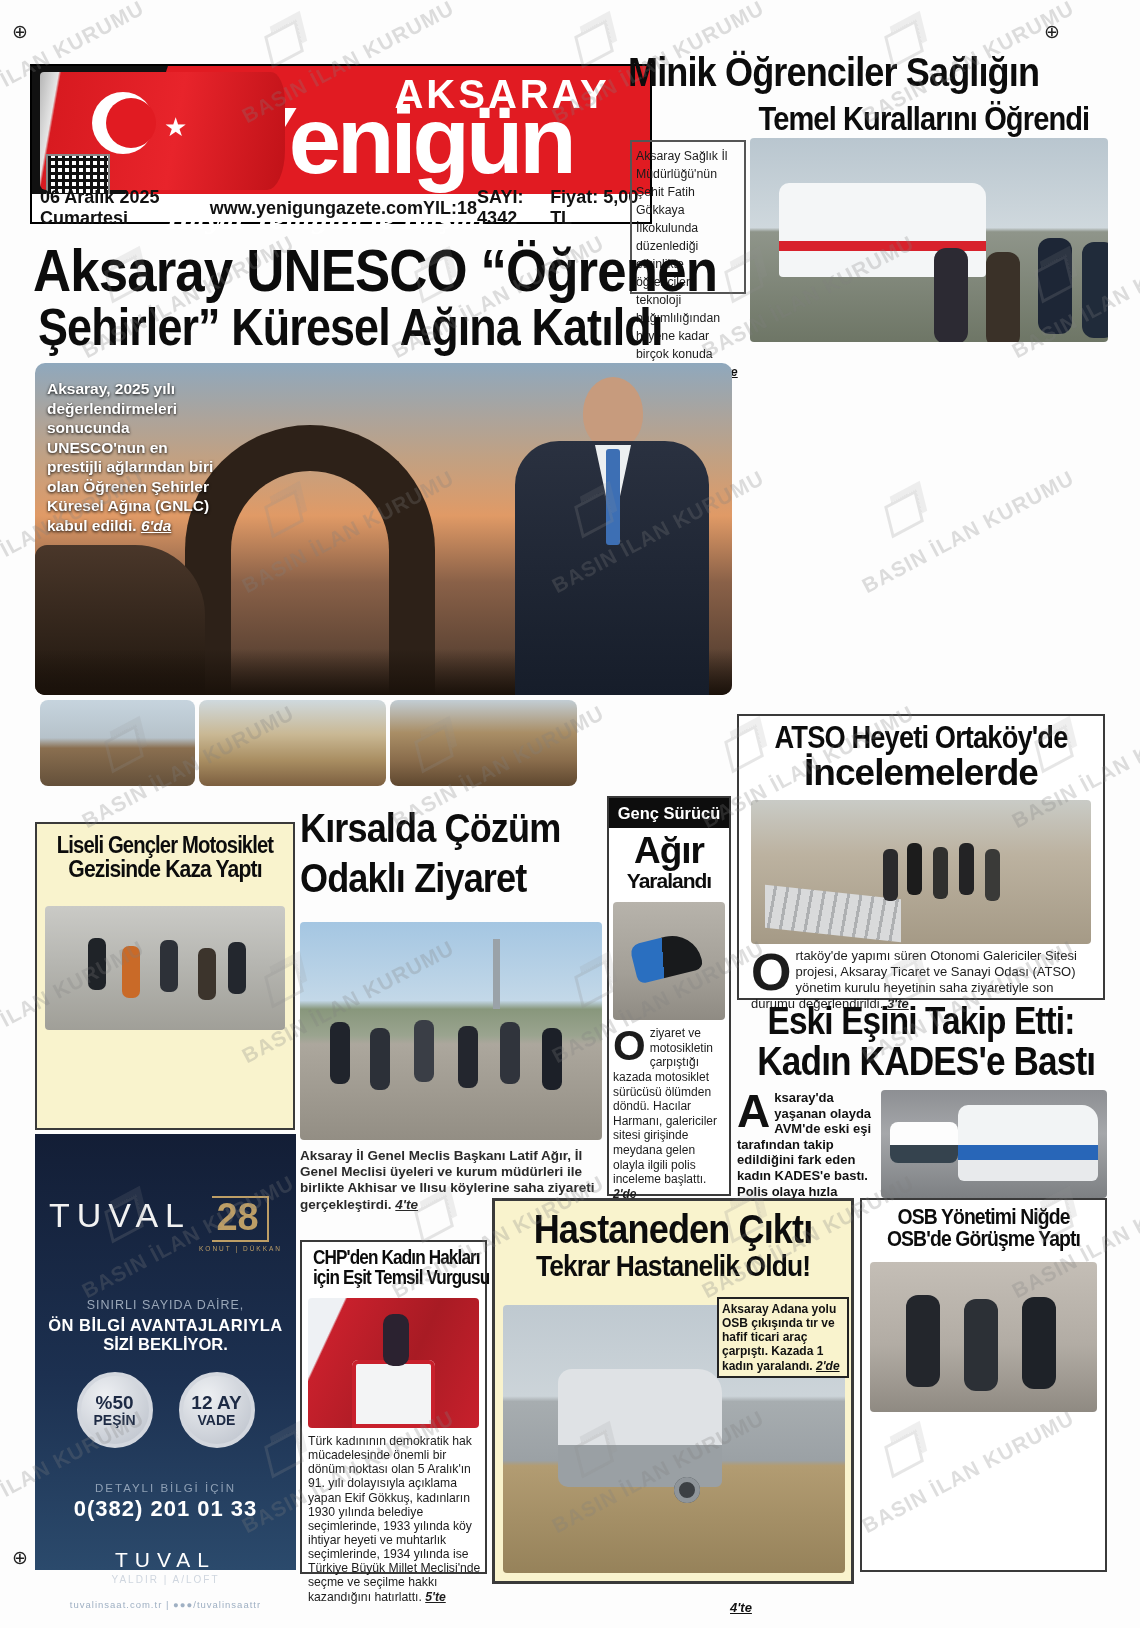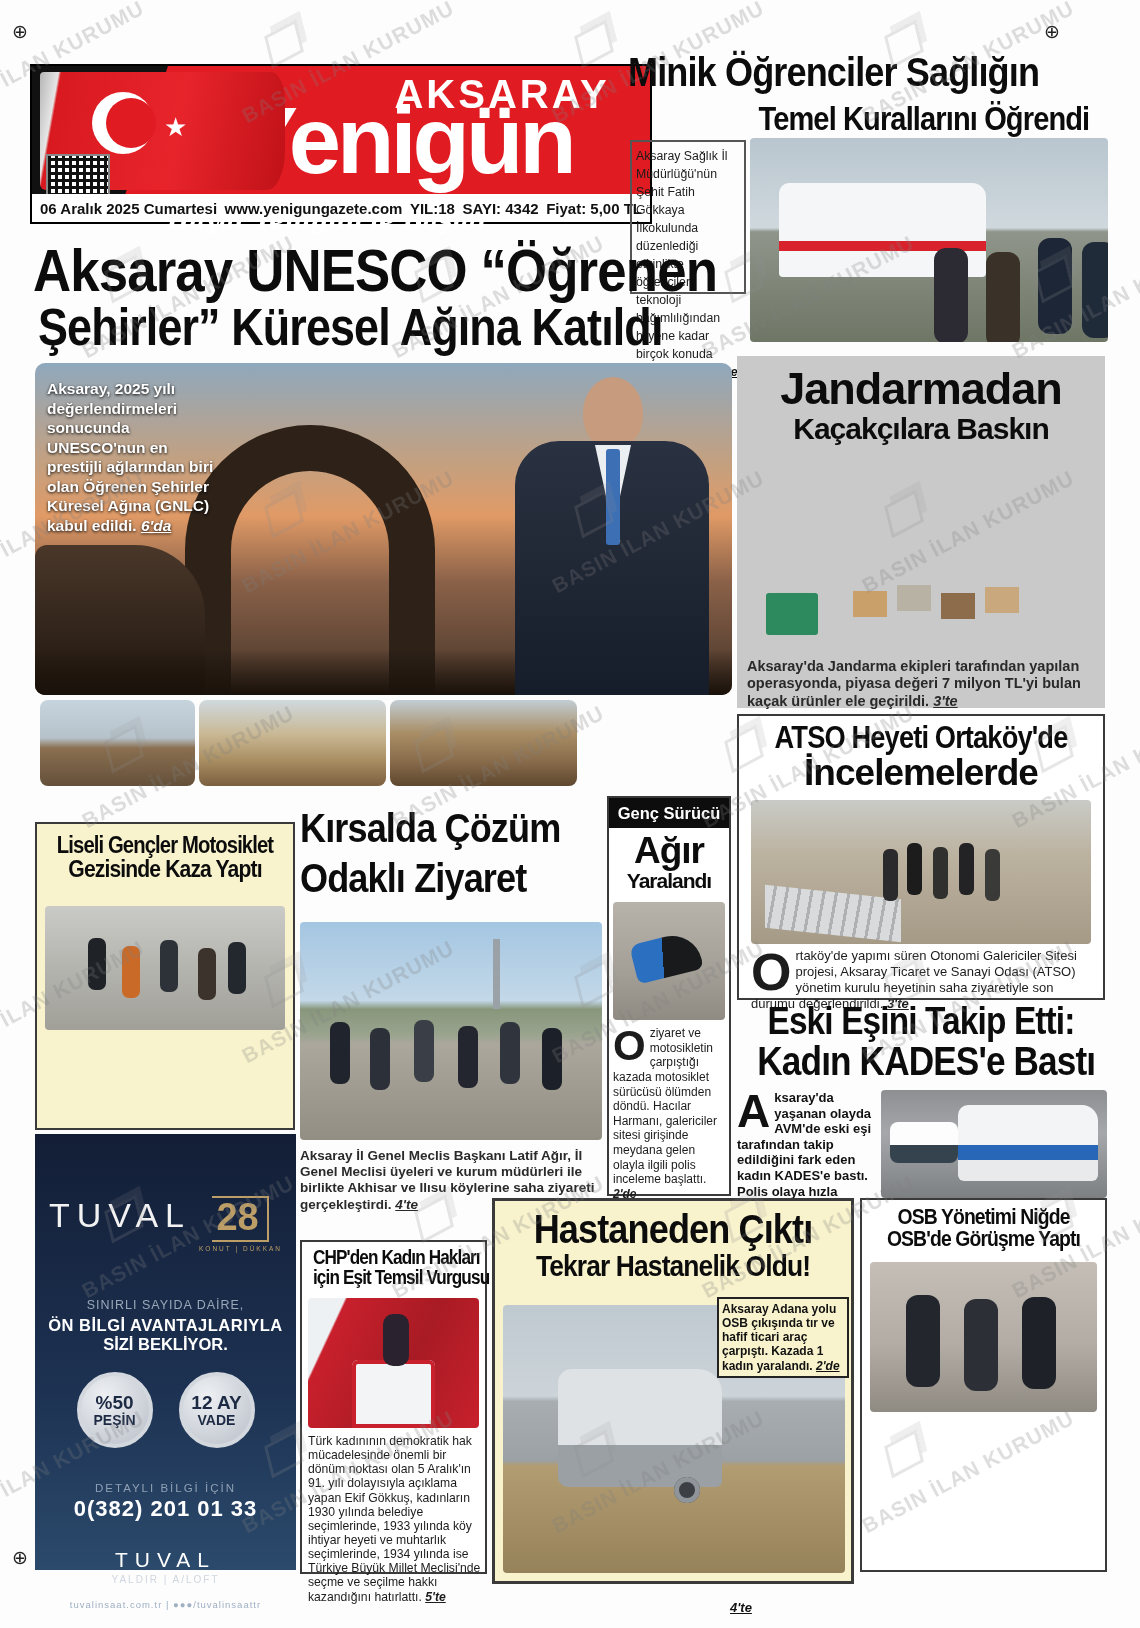--- a/index.html
+++ b/index.html
@@ -37,21 +37,21 @@
          background-image:repeating-linear-gradient(0deg,#111 0 3px,transparent 3px 7px),
                           repeating-linear-gradient(90deg,#111 0 3px,#fff 3px 7px);}
   .mh-top{position:absolute;left:305px;top:6px;width:330px;text-align:center;color:#fff;
           font-size:40px;font-weight:bold;letter-spacing:3px;}
   .mh-main{position:absolute;left:98px;top:28px;width:548px;text-align:center;color:#fff;
            font-size:94px;font-weight:bold;letter-spacing:-4px;line-height:1;}
   .mh-slogan{position:absolute;left:135px;top:140px;width:340px;color:#fff;
              font-family:"DejaVu Serif",serif;font-style:italic;font-weight:bold;font-size:24px;}
   .mh-strip{position:absolute;left:0;bottom:0;width:100%;height:28px;background:#fff;color:#111;
             display:flex;align-items:center;justify-content:space-between;padding:0 8px;
-            font-size:15px;font-weight:bold;}
+            font-size:18px;font-weight:bold;}
   
   .photo{position:absolute;overflow:hidden;border-radius:4px;}
   .ph-ambulance{background:linear-gradient(180deg,#b9c6cf 0%,#cfd8dd 44%,#8f958a 46%,#6e7666 100%);}
   .ph-ambulance::before{content:"";position:absolute;left:8%;top:22%;width:58%;height:46%;background:
       linear-gradient(180deg,#f4f6f7 0 62%,#d8222c 62% 72%,#f4f6f7 72% 100%);border-radius:10px 14px 4px 4px;}
   .ph-ambulance::after{content:"";position:absolute;right:10%;bottom:4%;width:34px;height:96px;border-radius:12px;
       background:#1d2636;box-shadow:-52px 14px 0 #3a3128,-104px 10px 0 #2c2a33,44px 4px 0 #202b3a;}
   .ph-main{border-radius:10px;background:
       linear-gradient(180deg,#8fa8bd 0%,#b9a58c 26%,#e0а? 0%);background:
       linear-gradient(180deg,#8fa8bd 0%,#c0a184 28%,#e09a66 46%,#8a6148 66%,#46352a 100%);}
@@ -184,29 +184,20 @@
     </div>
     <div style="position:absolute;left:12px;top:16px;width:172px;color:#fff;font-weight:bold;font-size:15.5px;line-height:1.26;text-shadow:0 1px 3px #000;" data-name="unesco-overlay-text">
       <span data-name="unesco-body">Aksaray, 2025 yılı değerlendirmeleri sonucunda UNESCO'nun en prestijli ağlarından biri olan Öğrenen Şehirler Küresel Ağına (GNLC) kabul edildi.</span>
       <span class="ref" data-name="unesco-page-ref">6'da</span>
     </div>
   </div>
   <div class="photo ph-thumb1" style="left:40px;top:700px;width:155px;height:86px;border-radius:8px;" data-name="unesco-thumb-1"></div>
   <div class="photo ph-thumb2" style="left:199px;top:700px;width:187px;height:86px;border-radius:8px;" data-name="unesco-thumb-2"></div>
   <div class="photo ph-thumb3" style="left:390px;top:700px;width:187px;height:86px;border-radius:8px;" data-name="unesco-thumb-3"></div>
 
-  <div class="abs gray-panel" style="left:737px;top:356px;width:368px;height:352px;" data-name="jandarma-block">
-    <div class="hl" style="font-size:45px;text-align:center;margin-top:10px;" data-name="jandarma-headline-1">Jandarmadan</div>
-    <div class="hl" style="font-size:30px;text-align:center;margin-top:2px;" data-name="jandarma-headline-2">Kaçakçılara Baskın</div>
-    <div class="photo ph-contraband" style="left:10px;top:112px;width:312px;height:182px;" data-name="jandarma-photo"></div>
-    <div class="abs cap" style="left:10px;top:302px;width:348px;font-size:14.5px;line-height:1.2;" data-name="jandarma-caption">
-      <span data-name="jandarma-caption-text">Aksaray'da Jandarma ekipleri tarafından yapılan operasyonda, piyasa değeri 7 milyon TL'yi bulan kaçak ürünler ele geçirildi.</span>
-      <span class="ref" data-name="jandarma-page-ref">3'te</span>
-    </div>
-  </div>
 
   <div class="abs boxed" style="left:737px;top:714px;width:368px;height:286px;" data-name="atso-block">
     <div class="hl cxc" style="font-size:31px;text-align:center;margin-top:6px;" data-name="atso-headline-1">ATSO Heyeti Ortaköy'de</div>
     <div class="hl" style="font-size:37px;text-align:center;" data-name="atso-headline-2">İncelemelerde</div>
     <div class="photo ph-construction" style="left:12px;top:84px;width:340px;height:144px;" data-name="atso-photo"></div>
     <div class="abs body-txt" style="left:12px;top:232px;width:344px;" data-name="atso-body-wrap">
       <span class="dropcap" data-name="atso-dropcap">O</span>
       <span data-name="atso-body">rtaköy'de yapımı süren Otonomi Galericiler Sitesi projesi, Aksaray Ticaret ve Sanayi Odası (ATSO) yönetim kurulu heyetinin saha ziyaretiyle son durumu değerlendirildi.</span>
       <span class="ref" data-name="atso-page-ref">3'te</span>
     </div>

